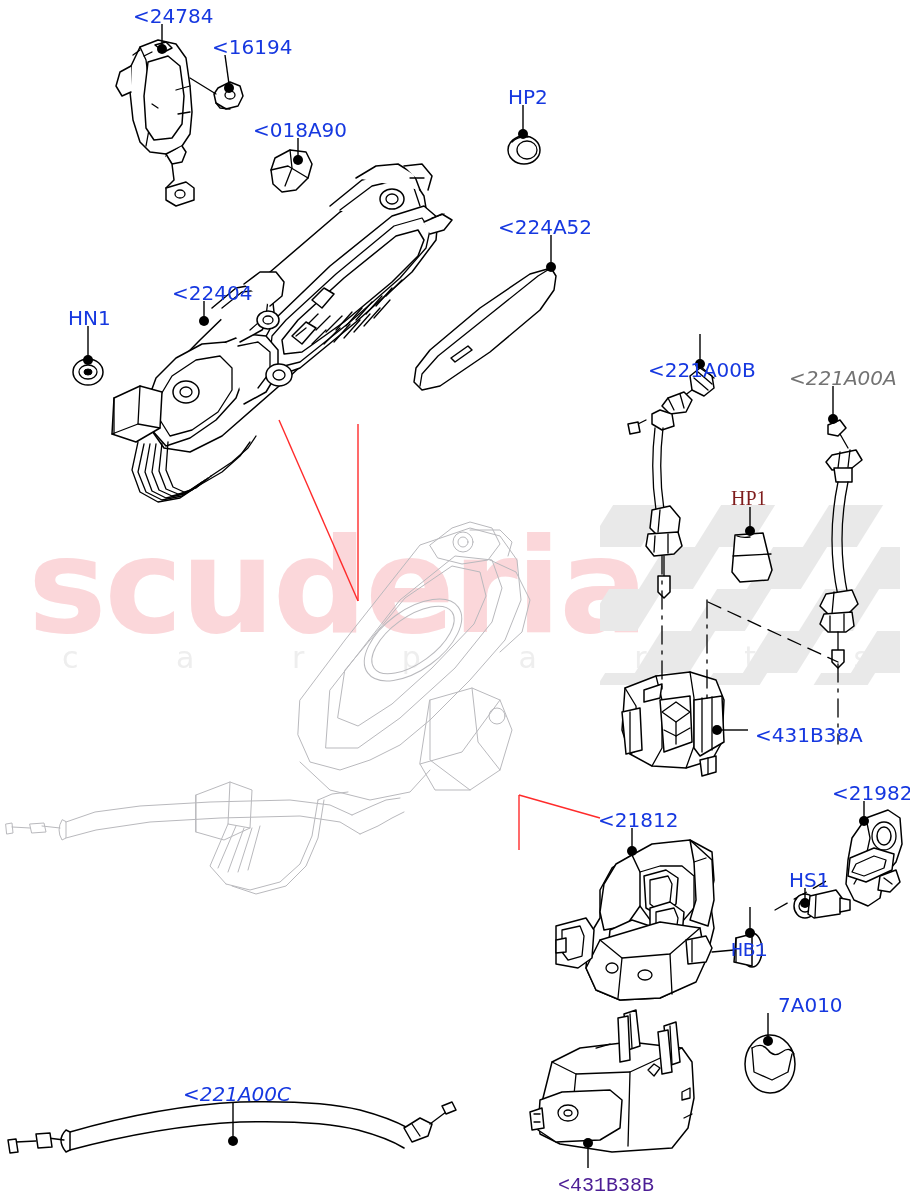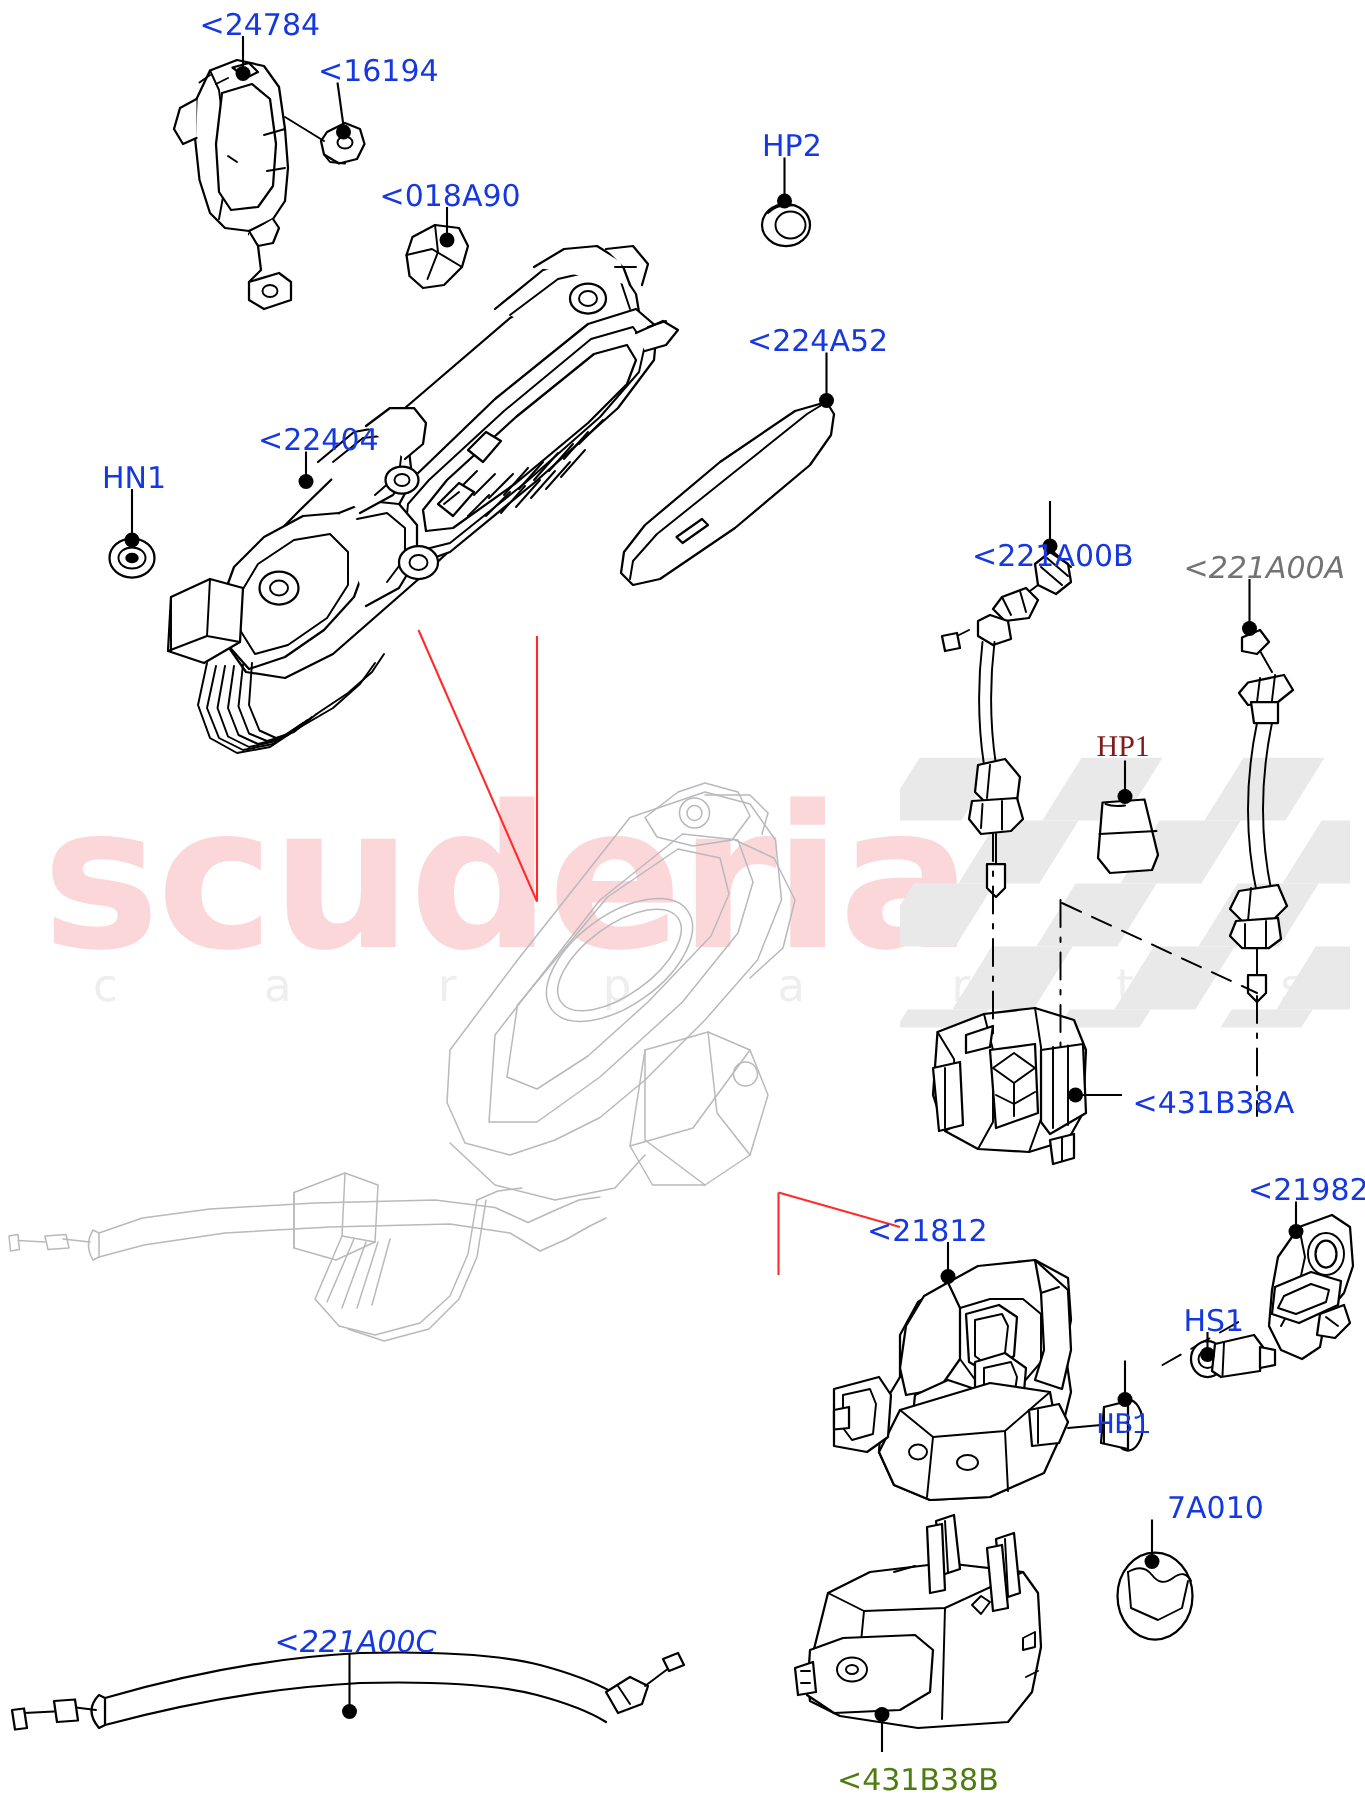--- a/index.html
+++ b/index.html
@@ -496,21 +496,21 @@
       <div class="lbl" style="left: 253px; top: 118px; color: rgb(22, 56, 224);">&lt;018A90</div>
       <div class="lbl" style="left: 508px; top: 85px; color: rgb(22, 56, 224);">HP2</div>
       <div class="lbl" style="left: 172px; top: 281px; color: rgb(22, 56, 224);">&lt;22404</div>
       <div class="lbl" style="left: 68px; top: 306px; color: rgb(22, 56, 224);">HN1</div>
       <div class="lbl" style="left: 498px; top: 215px; color: rgb(22, 56, 224);">&lt;224A52</div>
       <div class="lbl" style="left: 648px; top: 314px; color: rgb(22, 56, 224); margin-top: 44px;">&lt;221A00B</div>
       <div class="lbl" style="left: 789px; top: 366px; color: #737373; font-style: italic;">&lt;221A00A</div>
       <div class="lbl" style="left: 731px; top: 487px; color: #7f1d1d; font-family: Liberation Serif, serif;">HP1</div>
       <div class="lbl" style="left: 755px; top: 723px; color: rgb(22, 56, 224);">&lt;431B38A</div>
       <div class="lbl" style="left: 832px; top: 781px; color: rgb(22, 56, 224);">&lt;21982</div>
-      <div class="lbl" style="left: 578px; top: 808px; color: rgb(22, 56, 224);">&lt;21812</div>
+      <div class="lbl" style="left: 598px; top: 808px; color: rgb(22, 56, 224);">&lt;21812</div>
       <div class="lbl" style="left: 789px; top: 868px; color: rgb(22, 56, 224);">HS1</div>
       <div class="lbl" style="left: 731px; top: 939px; color: rgb(22, 56, 224); font-family: Liberation Mono, monospace;">HB1</div>
       <div class="lbl" style="left: 778px; top: 993px; color: rgb(22, 56, 224);">7A010</div>
-      <div class="lbl" style="left: 558px; top: 1174px; color: #4d7c0f;">&lt;431B38B</div>
+      <div class="lbl" style="left: 558px; top: 1174px; color: #4c1d95; font-family: Liberation Mono, monospace;">&lt;431B38B</div>
       <div class="lbl" style="left: 183px; top: 1082px; color: rgb(22, 56, 224); font-style: italic;">&lt;221A00C</div>
     </div>
 
 </div>
 
 </body></html>

